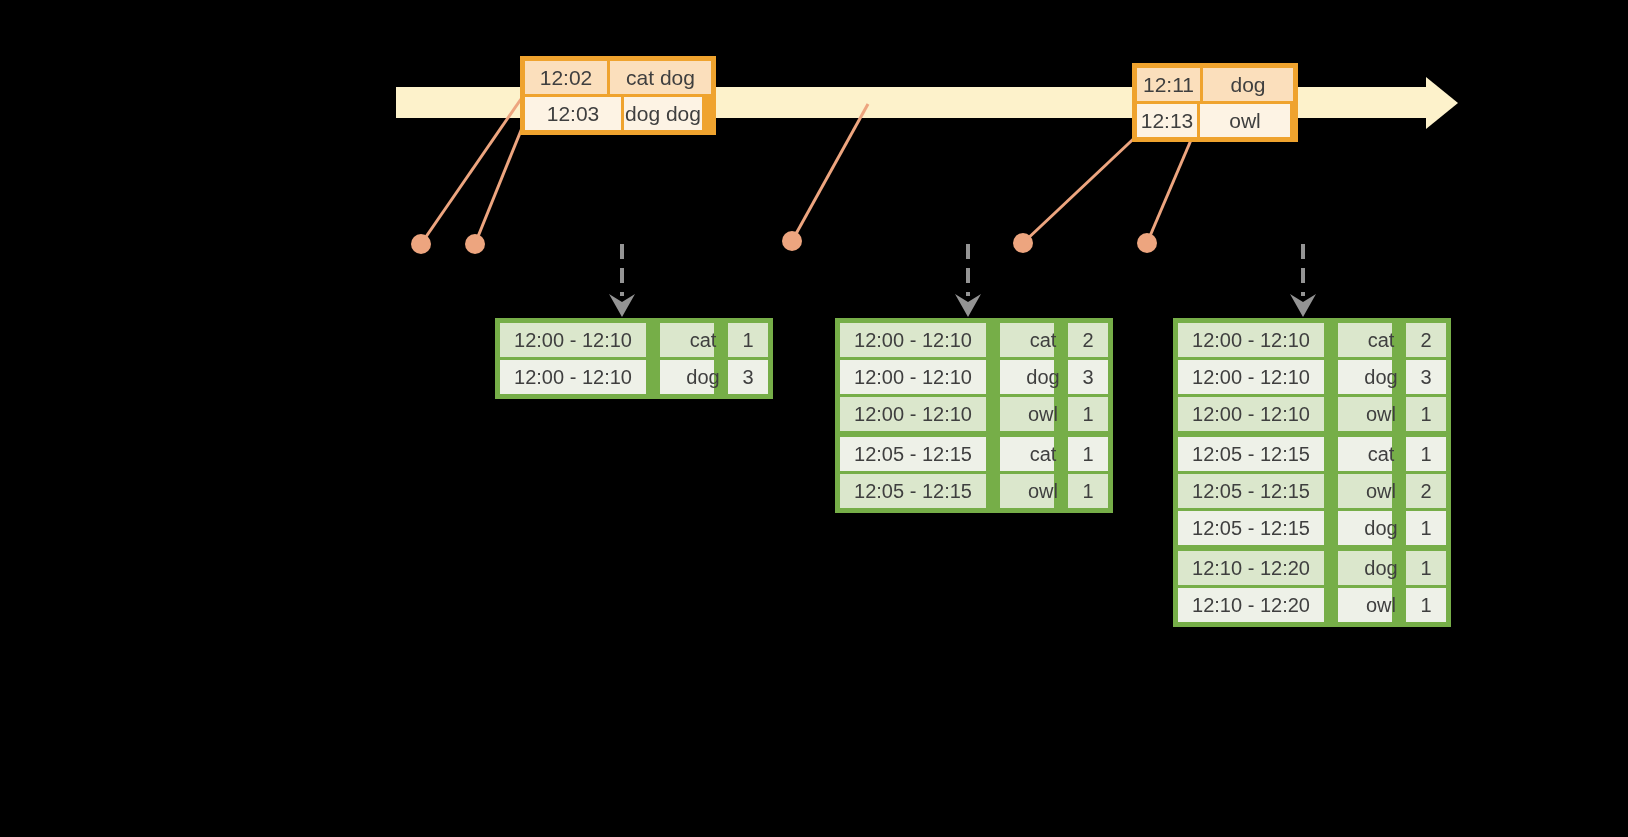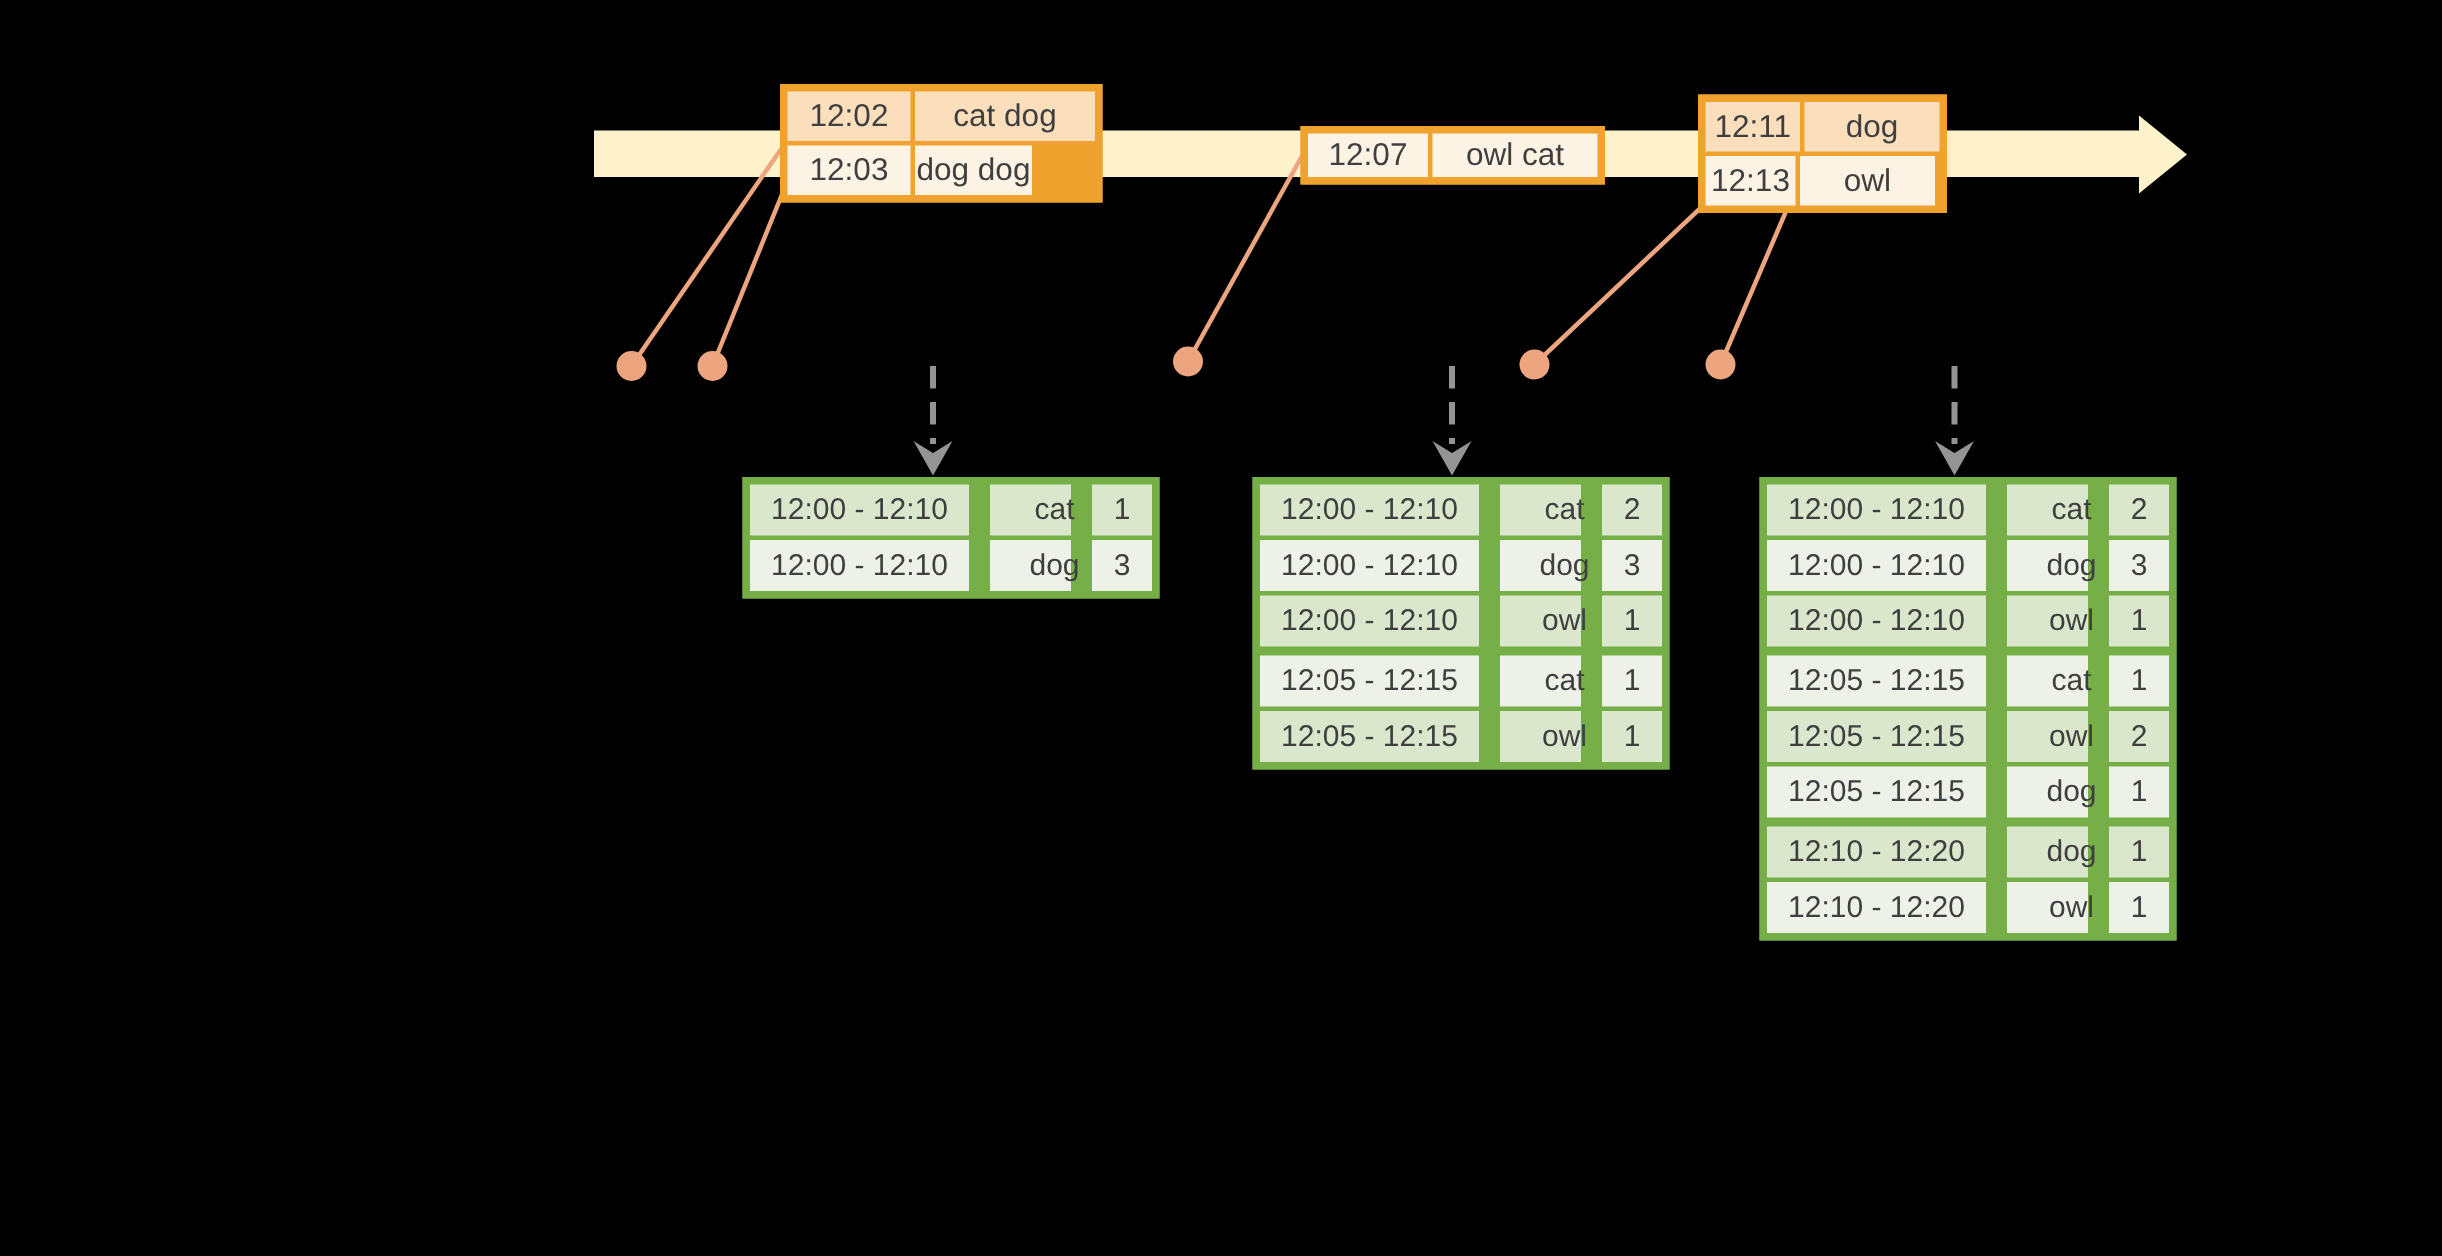--- a/index.html
+++ b/index.html
@@ -111,31 +111,25 @@
     <polygon class="trigger-head" points="609,294 622,317 635,294 622,302"></polygon>
     <line class="trigger-shaft" x1="968" y1="244" x2="968" y2="296"></line>
     <polygon class="trigger-head" points="955,294 968,317 981,294 968,302"></polygon>
     <line class="trigger-shaft" x1="1303" y1="244" x2="1303" y2="296"></line>
     <polygon class="trigger-head" points="1290,294 1303,317 1316,294 1303,302"></polygon>
   </svg>
 
   <div class="event-table" style="left:520px; top:56px; --rh:33px; --tw:82px; --ww:101px;">
       <div class="event-row peach">
         <div class="event-cell" style="width: 82px;">12:02</div>
-        <div class="event-cell" style="width: 120px;">cat dog</div>
+        <div class="event-cell" style="width: 101px;">cat dog</div>
       </div>
       <div class="event-row cream">
-        <div class="event-cell" style="width: 82px;">12:03</div>
+        <div class="event-cell" style="width: 96px;">12:03</div>
         <div class="event-cell" style="width: 78px;">dog dog</div>
-      </div>
-    </div>
-  <div class="event-table" style="left:867px; top:84px; --rh:29px; --tw:80px; --ww:110px;">
-      <div class="event-row cream">
-        <div class="event-cell" style="width: 80px;">12:07</div>
-        <div class="event-cell" style="width: 110px;">owl cat</div>
       </div>
     </div>
   <div class="event-table" style="left:1132px; top:63px; --rh:33px; --tw:63px; --ww:90px;">
       <div class="event-row peach">
         <div class="event-cell" style="width: 63px;">12:11</div>
         <div class="event-cell" style="width: 90px;">dog</div>
       </div>
       <div class="event-row cream">
         <div class="event-cell" style="width: 60px;">12:13</div>
         <div class="event-cell" style="width: 90px;">owl</div>

